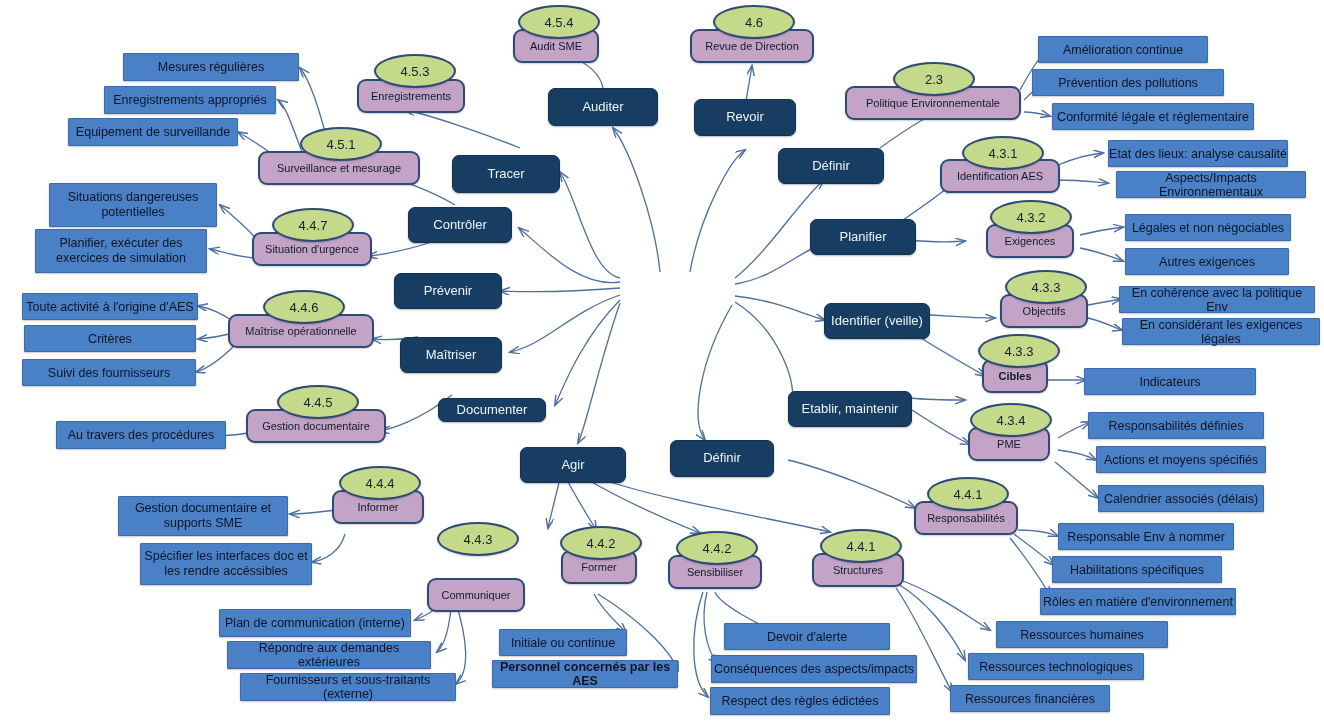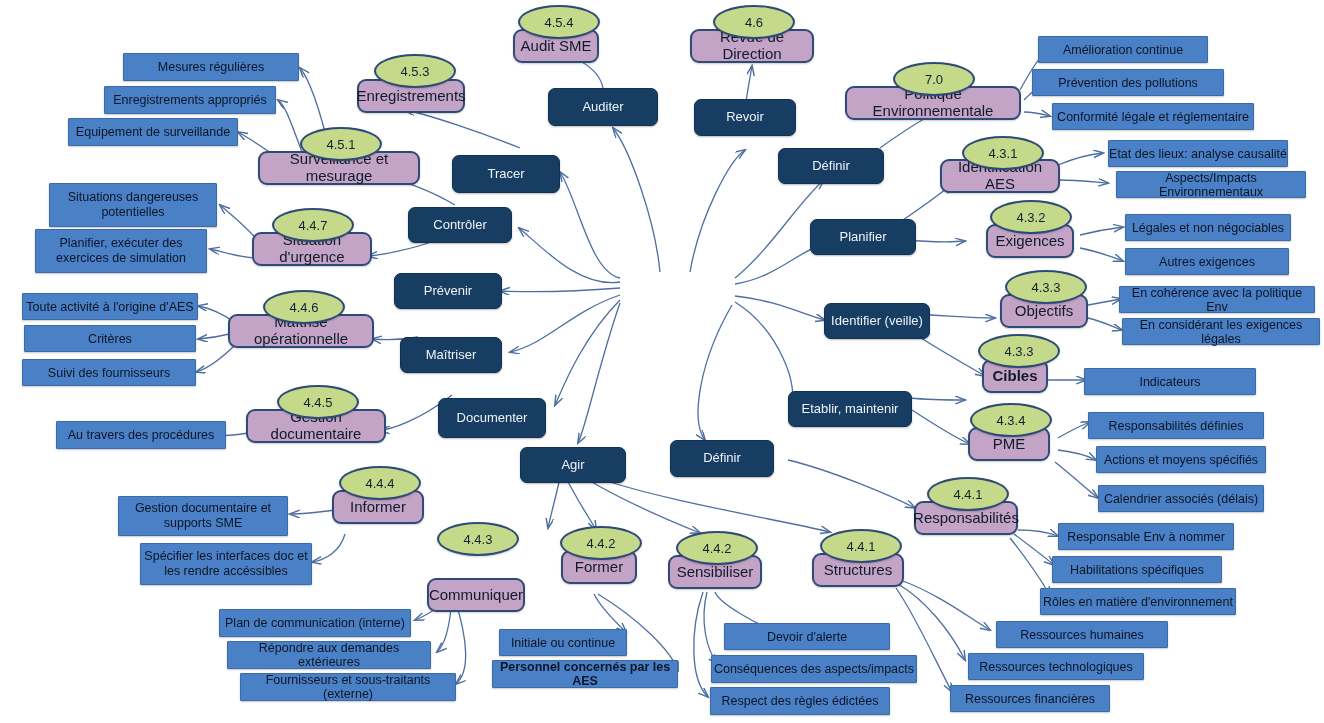--- a/index.html
+++ b/index.html
@@ -19,21 +19,21 @@
         font-size:13.5px;border-radius:1px;z-index:4;
         box-shadow:0 1px 2px rgba(0,0,0,.25);}
 
   
   .verb{background:#173e62;border:1px solid #123253;color:#eef3f8;
         font-size:13px;border-radius:7px;
         box-shadow:0 1px 2px rgba(0,0,0,.28);}
 
   
   .clause{background:#c4a4c6;border:2px solid #2e4b77;color:#101a2c;
-          font-size:15px;border-radius:9px;z-index:3;
+          font-size:11px;border-radius:9px;z-index:3;
           box-shadow:0 1px 2px rgba(0,0,0,.2);}
 
   
   .badge{position:absolute;background:#c5d98a;border:2px solid #2e4b77;
          border-radius:50%;color:#15202f;font-size:13px;z-index:4;
          display:flex;align-items:center;justify-content:center;
          box-shadow:0 1px 2px rgba(0,0,0,.18);}
 
   
   .leaf{background:#4a80c6;border:1px solid #3a6aa8;color:#0d1526;
@@ -136,37 +136,37 @@
   <div class="node verb" style="left:548px;top:88px;width:110px;height:38px;">Auditer</div>
   <div class="node verb" style="left:694px;top:99px;width:102px;height:37px;">Revoir</div>
   <div class="node verb" style="left:778px;top:148px;width:106px;height:36px;">Définir</div>
   <div class="node verb" style="left:452px;top:155px;width:108px;height:38px;">Tracer</div>
   <div class="node verb" style="left:810px;top:219px;width:106px;height:36px;">Planifier</div>
   <div class="node verb" style="left:408px;top:207px;width:104px;height:36px;">Contrôler</div>
   <div class="node verb" style="left:394px;top:273px;width:108px;height:36px;">Prévenir</div>
   <div class="node verb" style="left:824px;top:303px;width:106px;height:36px;">Identifier (veille)</div>
   <div class="node verb" style="left:400px;top:337px;width:102px;height:36px;">Maîtriser</div>
   <div class="node verb" style="left:788px;top:391px;width:124px;height:36px;">Etablir, maintenir</div>
-  <div class="node verb" style="left:438px;top:398px;width:108px;height:40px;">Documenter</div>
+  <div class="node verb" style="left:438px;top:398px;width:108px;height:24px;">Documenter</div>
   <div class="node verb" style="left:520px;top:447px;width:106px;height:36px;">Agir</div>
   <div class="node verb" style="left:670px;top:440px;width:104px;height:37px;">Définir</div>
 
   <div class="badge" style="left:518px;top:5px;width:78px;height:30px;">4.5.4</div>
   <div class="node clause" style="left:513px;top:29px;width:86px;height:34px;">Audit SME</div>
 
   <div class="badge" style="left:713px;top:5px;width:78px;height:30px;">4.6</div>
   <div class="node clause" style="left:690px;top:29px;width:124px;height:34px;">Revue de Direction</div>
 
   <div class="badge" style="left:374px;top:54px;width:78px;height:30px;text-align:right;">4.5.3</div>
   <div class="node clause" style="left:357px;top:79px;width:108px;height:34px;">Enregistrements</div>
 
   <div class="badge" style="left:300px;top:127px;width:78px;height:30px;">4.5.1</div>
   <div class="node clause" style="left:258px;top:151px;width:162px;height:34px;">Surveillance et mesurage</div>
 
-  <div class="badge" style="left:893px;top:62px;width:78px;height:30px;">7.0</div>
+  <div class="badge" style="left:893px;top:62px;width:78px;height:30px;">2.3</div>
   <div class="node clause" style="left:845px;top:86px;width:176px;height:34px;">Politique Environnementale</div>
 
   <div class="badge" style="left:962px;top:136px;width:78px;height:30px;">4.3.1</div>
   <div class="node clause" style="left:940px;top:159px;width:120px;height:34px;">Identification AES</div>
 
   <div class="badge" style="left:990px;top:200px;width:78px;height:30px;">4.3.2</div>
   <div class="node clause" style="left:986px;top:224px;width:88px;height:34px;">Exigences</div>
 
   <div class="badge" style="left:1005px;top:270px;width:78px;height:30px;">4.3.3</div>
   <div class="node clause" style="left:1000px;top:294px;width:88px;height:34px;">Objectifs</div>

